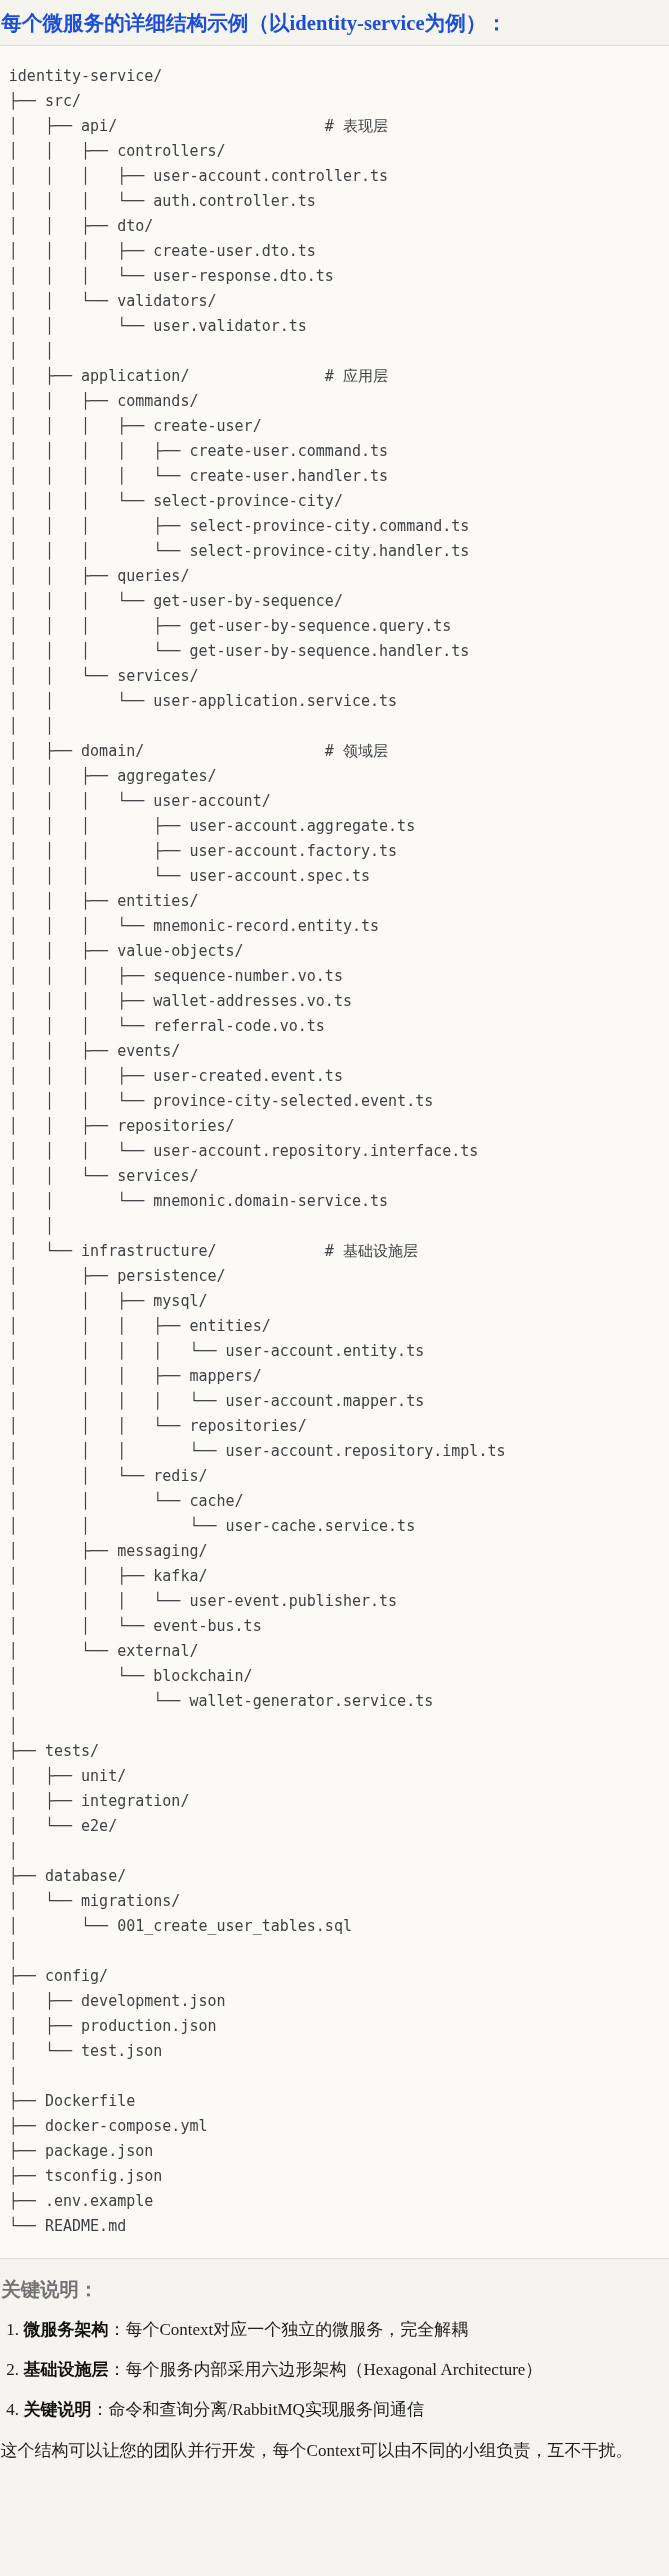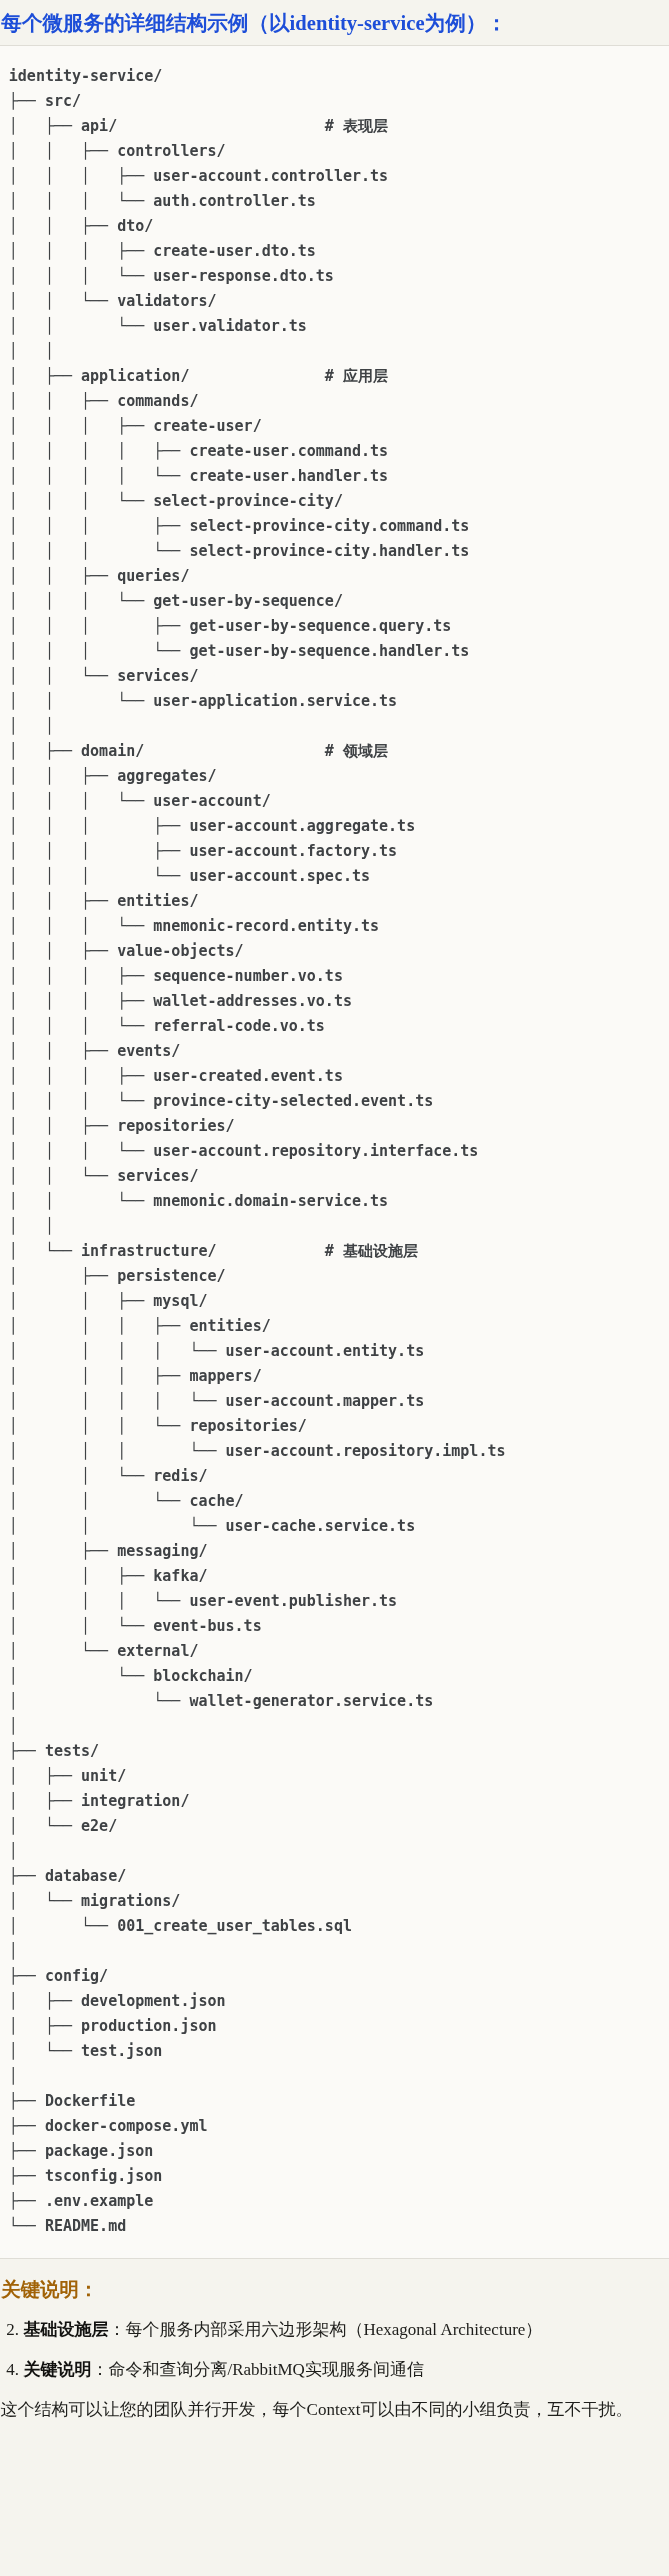--- a/index.html
+++ b/index.html
@@ -23,34 +23,33 @@
     font-size:20.6px;line-height:28px;font-weight:700;
     color:#1d4ed8;
     font-family:"Liberation Serif",serif;
   }
   .code-block{
     border-top:0.6px solid var(--code-border,#DFDDD6);
     border-bottom:0.6px solid var(--code-border,#DFDDD6);
     background:var(--code-bg,#FBFAF7);
     padding:18px 5px 19px 8.8px;
     width:669px;
-    font-weight:bold;
   }
   .code-block pre{
     margin:0;
     font-family:"DejaVu Sans Mono",monospace;
     font-size:15px;
     line-height:25px;
     color:var(--code-text,#3F4245);
     white-space:pre;
   }
   .notes-heading{
     margin:17px 0 0 1.3px;
     font-size:19.4px;line-height:28px;font-weight:700;
-    color:#a16207;
+    color:#737373;
   }
   .notes-list{
     margin:13.8px 0 0 0;padding:0;list-style:none;
   }
   .note-item{
     margin:0 0 16.3px 6.3px;
     font-size:17px;line-height:24px;
     color:#1E1E1B;
     white-space:nowrap;
   }
@@ -154,20 +153,23 @@
 ├── package.json
 ├── tsconfig.json
 ├── .env.example
 └── README.md</pre>
 </div>
 
 <h3 class="notes-heading">关键说明：</h3>
 
 <ol class="notes-list">
   <li class="note-item">
+    <span class="note-num">1.</span><span class="note-label">微服务架构</span><span>：每个Context对应一个独立的微服务，完全解耦</span>
+  </li>
+  <li class="note-item">
     <span class="note-num">2.</span><span class="note-label">基础设施层</span><span>：每个服务内部采用六边形架构（Hexagonal Architecture）</span>
   </li>
   <li class="note-item">
     <span class="note-num">4.</span><span class="note-label">关键说明</span><span>：命令和查询分离/RabbitMQ实现服务间通信</span>
   </li>
 </ol>
 
 <p class="closing-paragraph">这个结构可以让您的团队并行开发，每个Context可以由不同的小组负责，互不干扰。</p>
 
 

